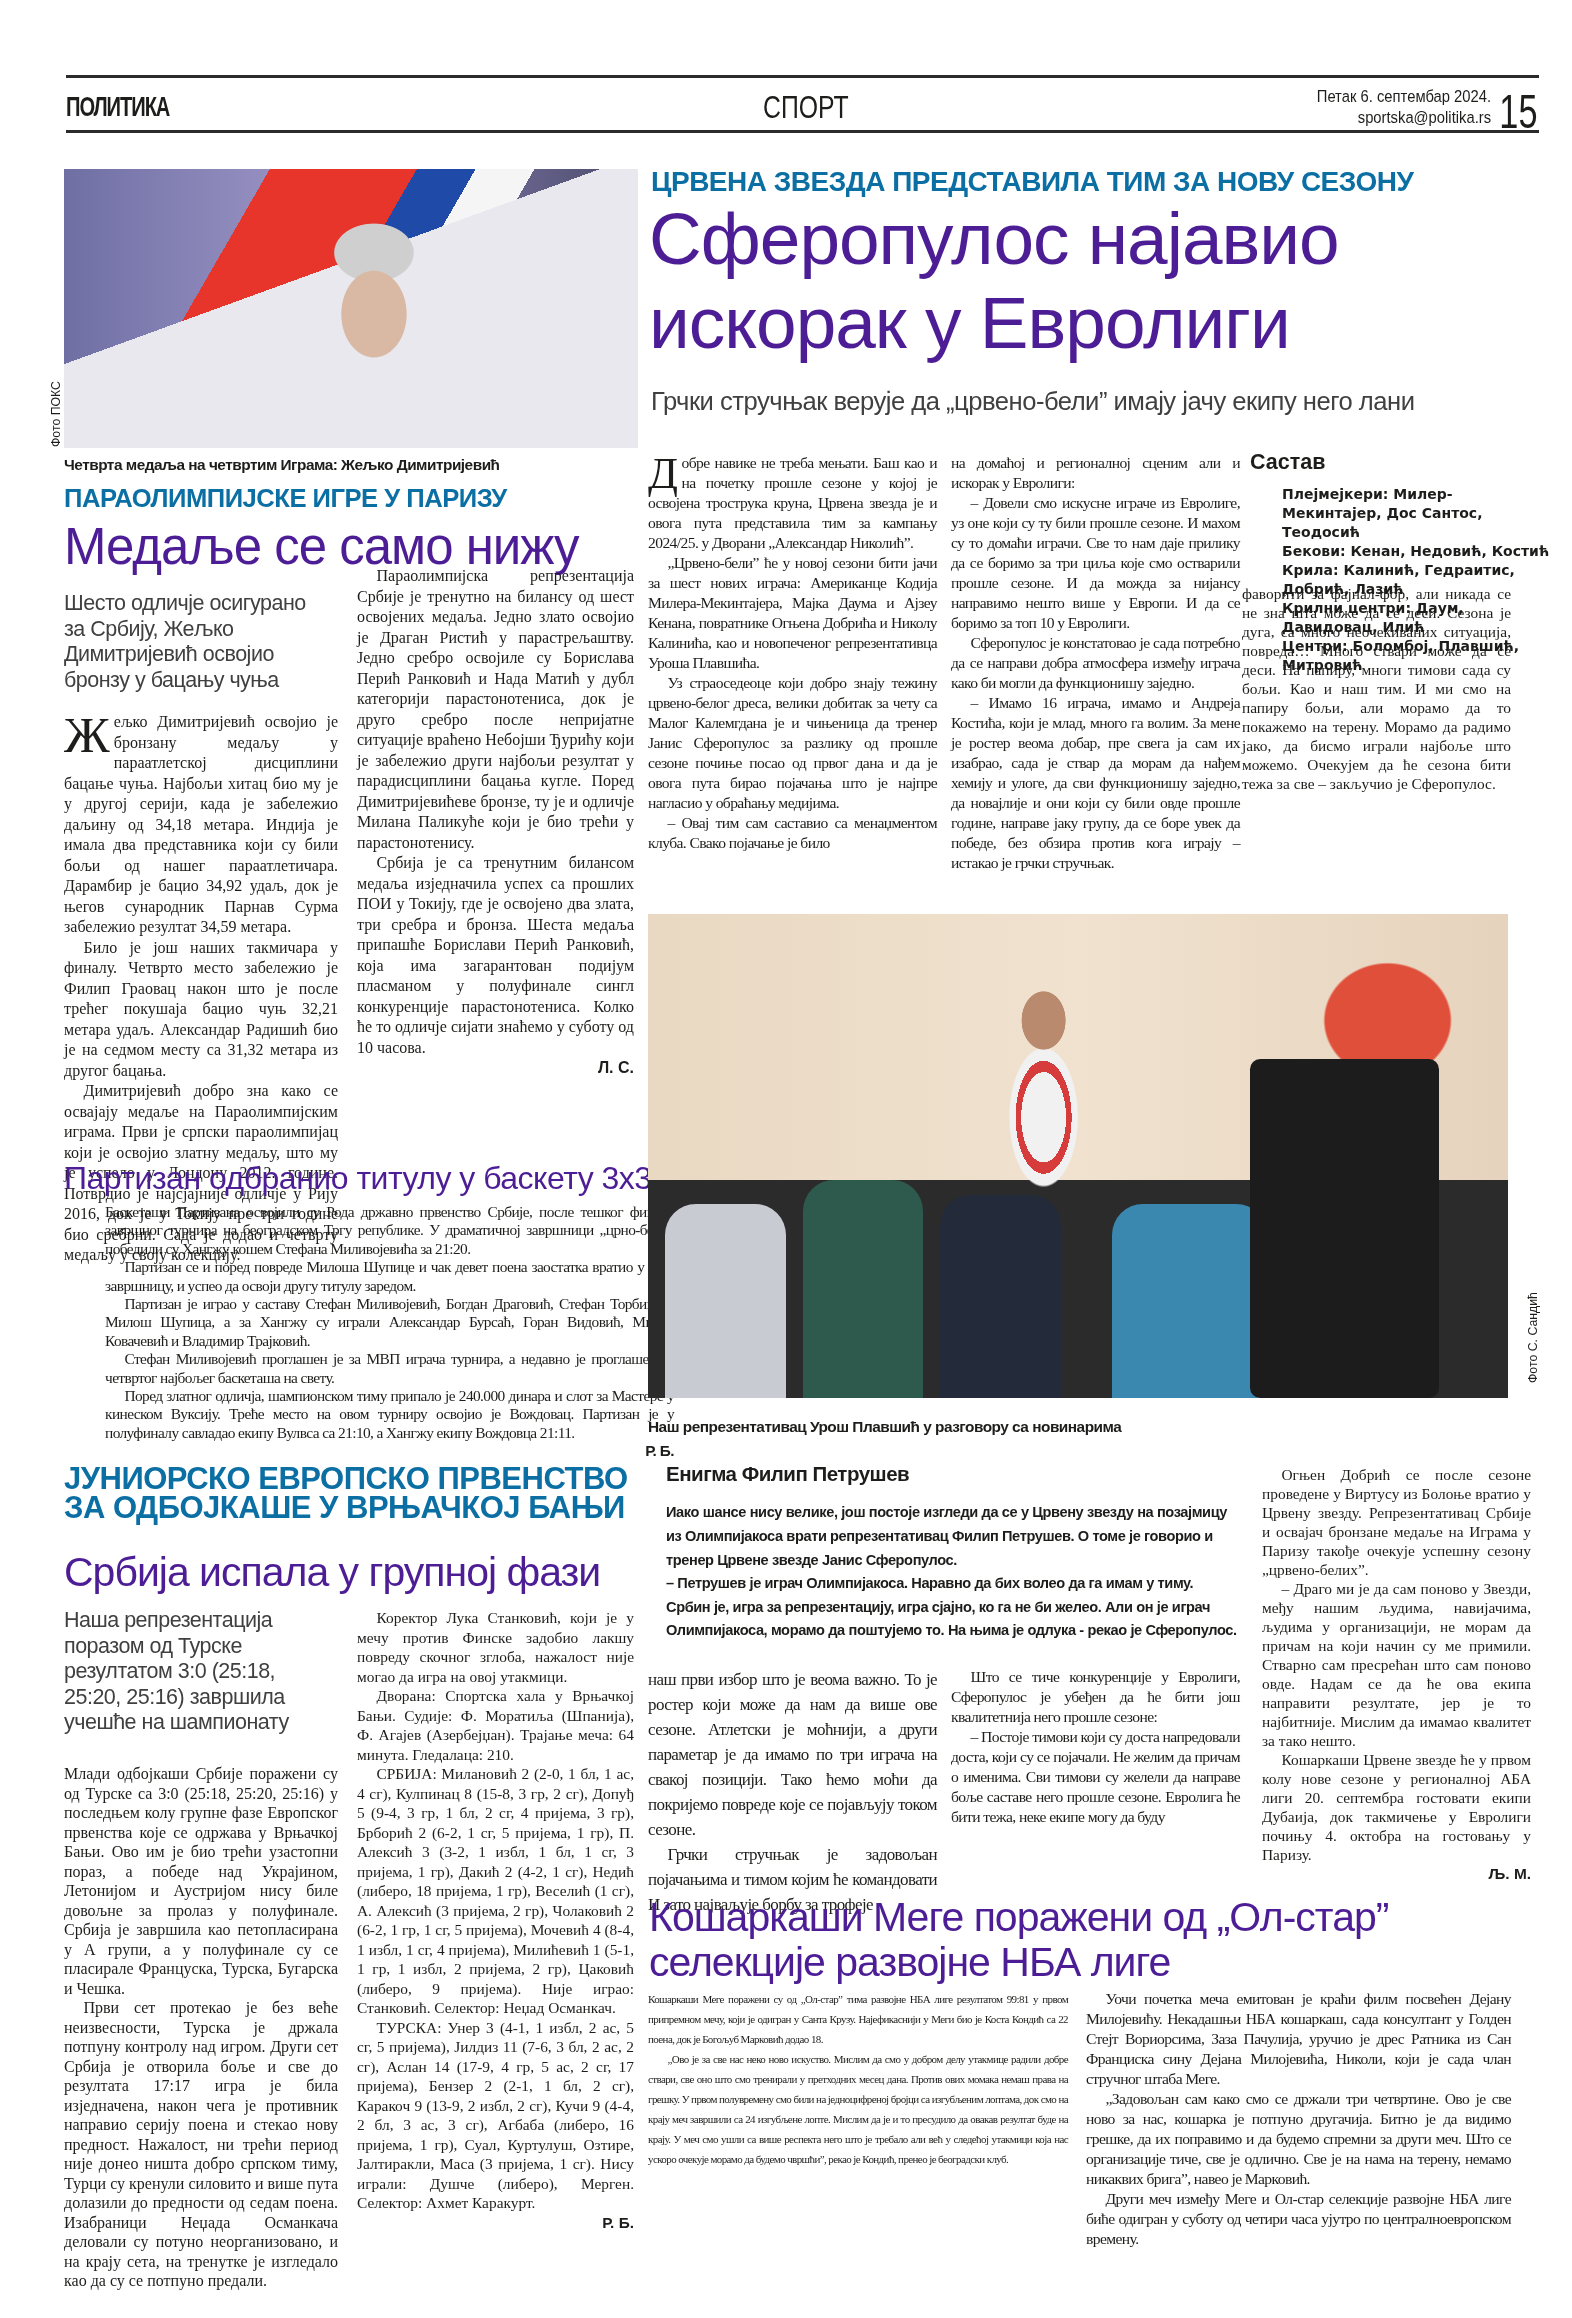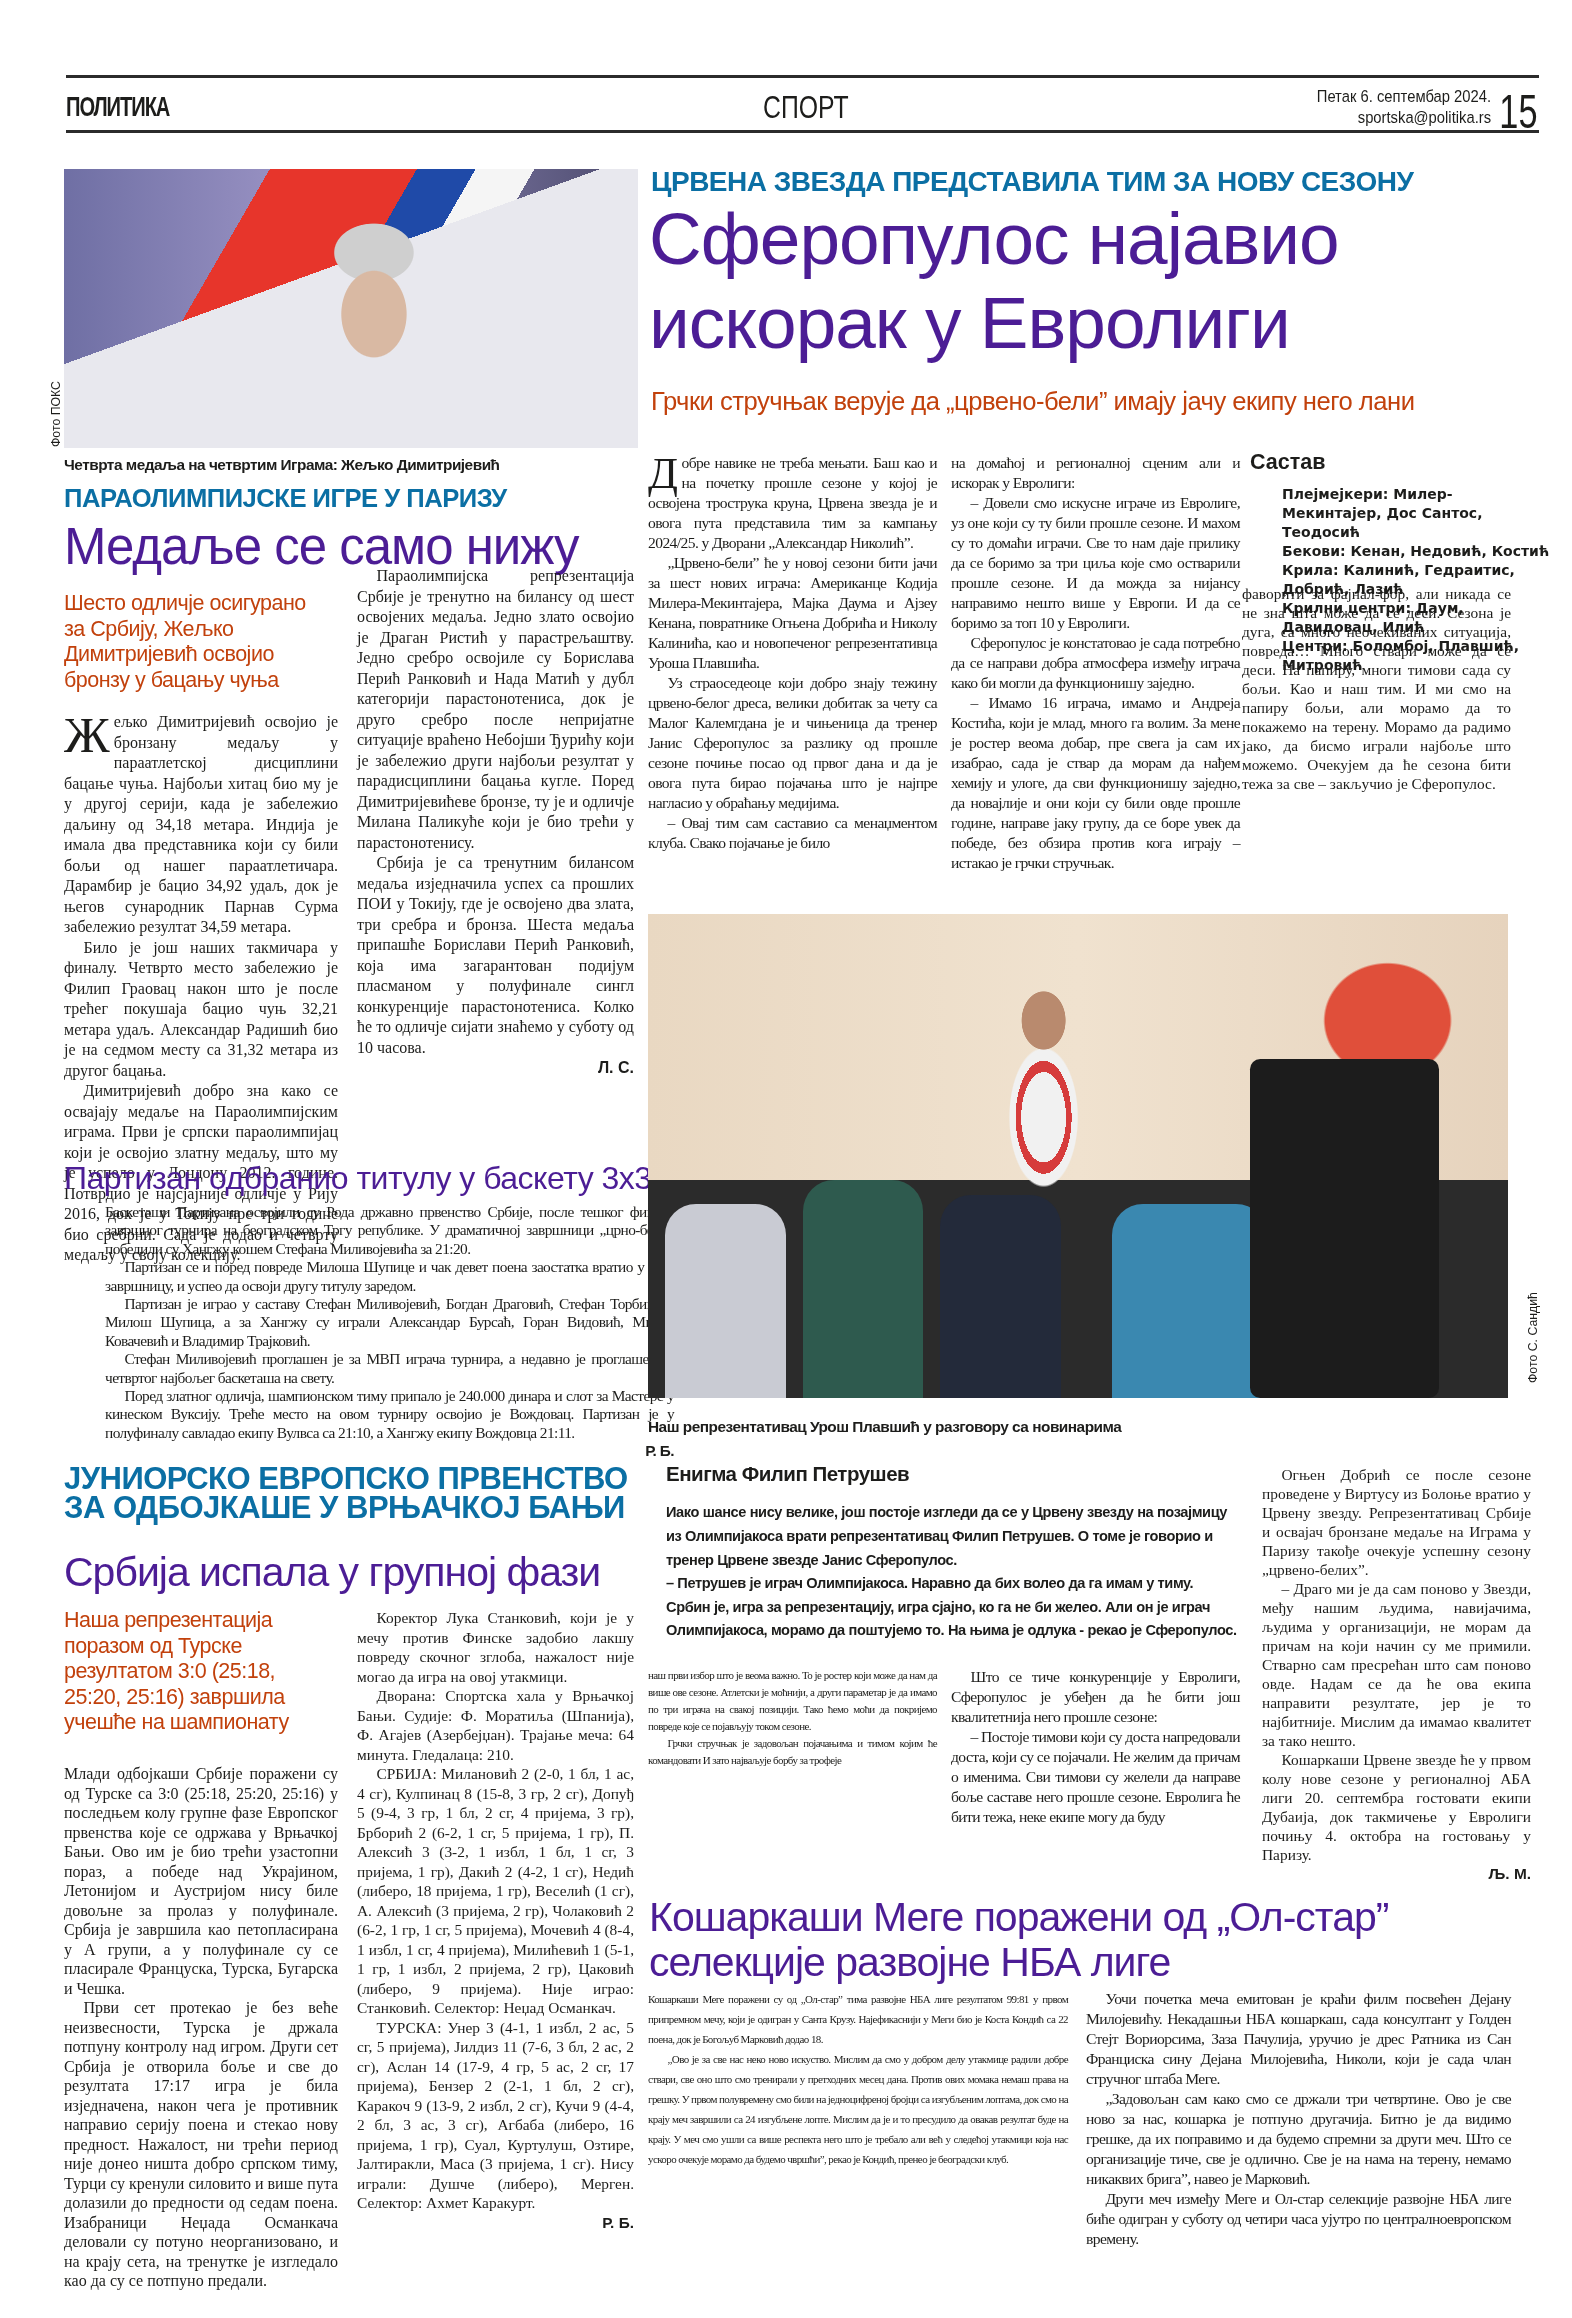--- a/index.html
+++ b/index.html
@@ -7,21 +7,21 @@
   .abs { position:absolute; }
   .rule { position:absolute; left:66px; width:1473px; height:3.1px; background:#2b2b2b; }
   .masthead { font-family:"Liberation Sans Narrow","Liberation Sans", sans-serif; }
   .logo { left:66px; top:91px; font-size:28px; letter-spacing:-1.5px; transform:scaleX(0.72); transform-origin:left top; font-weight:bold; }
   .section { left:763px; top:90px; font-size:31px; transform:scaleX(0.8); transform-origin:left top; }
   .dateline { right:82px; top:86px; text-align:right; font-size:17.4px; line-height:20.5px; transform:scaleX(0.85); transform-origin:right top; font-family:"Liberation Sans", sans-serif; }
   .pagenum { right:35px; top:83px; font-size:49px; font-weight:300; font-family:"Liberation Sans", sans-serif; transform:scaleX(0.7); transform-origin:right top; }
 
   .kicker { color:#0b6fa4; font-family:"Liberation Sans", sans-serif; font-weight:bold; letter-spacing:-0.5px; }
   .headline { font-family:"Liberation Sans", sans-serif; font-weight:normal; color:#4c1d95; letter-spacing:-1px; }
-  .deck { font-family:"Liberation Sans", sans-serif; color:#c2410c; }
+  .deck { font-family:"Liberation Sans", sans-serif; color:#404040; }
   .caption { font-family:"Liberation Sans", sans-serif; font-weight:bold; font-size:15.4px; letter-spacing:-0.5px; }
   .credit { font-family:"Liberation Sans", sans-serif; font-size:12.3px; transform:rotate(-90deg); transform-origin:left top; white-space:nowrap; }
 
   .col { position:absolute; font-size:16px; line-height:20.5px; text-align:justify; hyphens:auto; }
   .col p { margin:0; text-indent:19.5px; }
   .col p.first { text-indent:0; }
   .narrow { font-family:"Liberation Serif", serif; letter-spacing:-0.6px; }
   .sig { font-family:"Liberation Sans", sans-serif; font-weight:bold; float:right; }
   .dropcap { float:left; font-size:51px; line-height:43px; margin:2px 4.1px 0 0; font-family:"Liberation Serif", serif; }
 
@@ -151,21 +151,21 @@
 <div class="abs caption" style="left:648px; top:1418px;">Наш репрезентативац Урош Плавшић у разговору са новинарима</div>
 
 <div class="abs" style="left:666px; top:1462px; width:574px;">
   <div class="boxtitle">Енигма Филип Петрушев</div>
   <div class="boxbody" style="margin-top:15.4px;">
     <div>Иако шансе нису велике, још постоје изгледи да се у Црвену звезду на позајмицу из Олимпијакоса врати репрезентативац Филип Петрушев. О томе је говорио и тренер Црвене звезде Јанис Сферопулос.</div>
     <div>– Петрушев је играч Олимпијакоса. Наравно да бих волео да га имам у тиму. Србин је, игра за репрезентацију, игра сјајно, ко га не би желео. Али он је играч Олимпијакоса, морамо да поштујемо то. На њима је одлука - рекао је Сферопулос.</div>
   </div>
 </div>
 
-<div class="col narrow" style="left:648px; top:1667px; width:289px; font-size:11px; line-height:17px;">
+<div class="col narrow" style="left:648px; top:1667px; width:289px; font-size:17px; line-height:25px;">
   <p class="first">наш први избор што је веома важно. То је ростер који може да нам да више ове сезоне. Атлетски је моћнији, а други параметар је да имамо по три играча на свакој позицији. Тако ћемо моћи да покријемо повреде које се појављују током сезоне.</p>
   <p>Грчки стручњак је задовољан појачањима и тимом којим ће командовати И зато најваљује борбу за трофеје</p>
 </div>
 <div class="col narrow" style="left:951px; top:1667px; width:289px; font-size:15.6px; line-height:20px;">
   <p>Што се тиче конкуренције у Евролиги, Сферопулос је убеђен да ће бити још квалитетнија него прошле сезоне:</p>
   <p>– Постоје тимови који су доста напредовали доста, који су се појачали. Не желим да причам о именима. Сви тимови су желели да направе боље саставе него прошле сезоне. Евролига ће бити тежа, неке екипе могу да буду</p>
 </div>
 <div class="col" style="left:1242px; top:1465px; width:269px; font-size:15.4px; line-height:19px;margin-left:20px;">
   <p>Огњен Добрић се после сезоне проведене у Виртусу из Болоње вратио у Црвену звезду. Репрезентативац Србије и освајач бронзане медаље на Играма у Паризу такође очекује успешну сезону „црвено-белих”.</p>
   <p>– Драго ми је да сам поново у Звезди, међу нашим људима, навијачима, људима у организацији, не морам да причам на који начин су ме примили. Стварно сам пресрећан што сам поново овде. Надам се да ће ова екипа направити резултате, јер је то најбитније. Мислим да имамао квалитет за тако нешто.</p>

